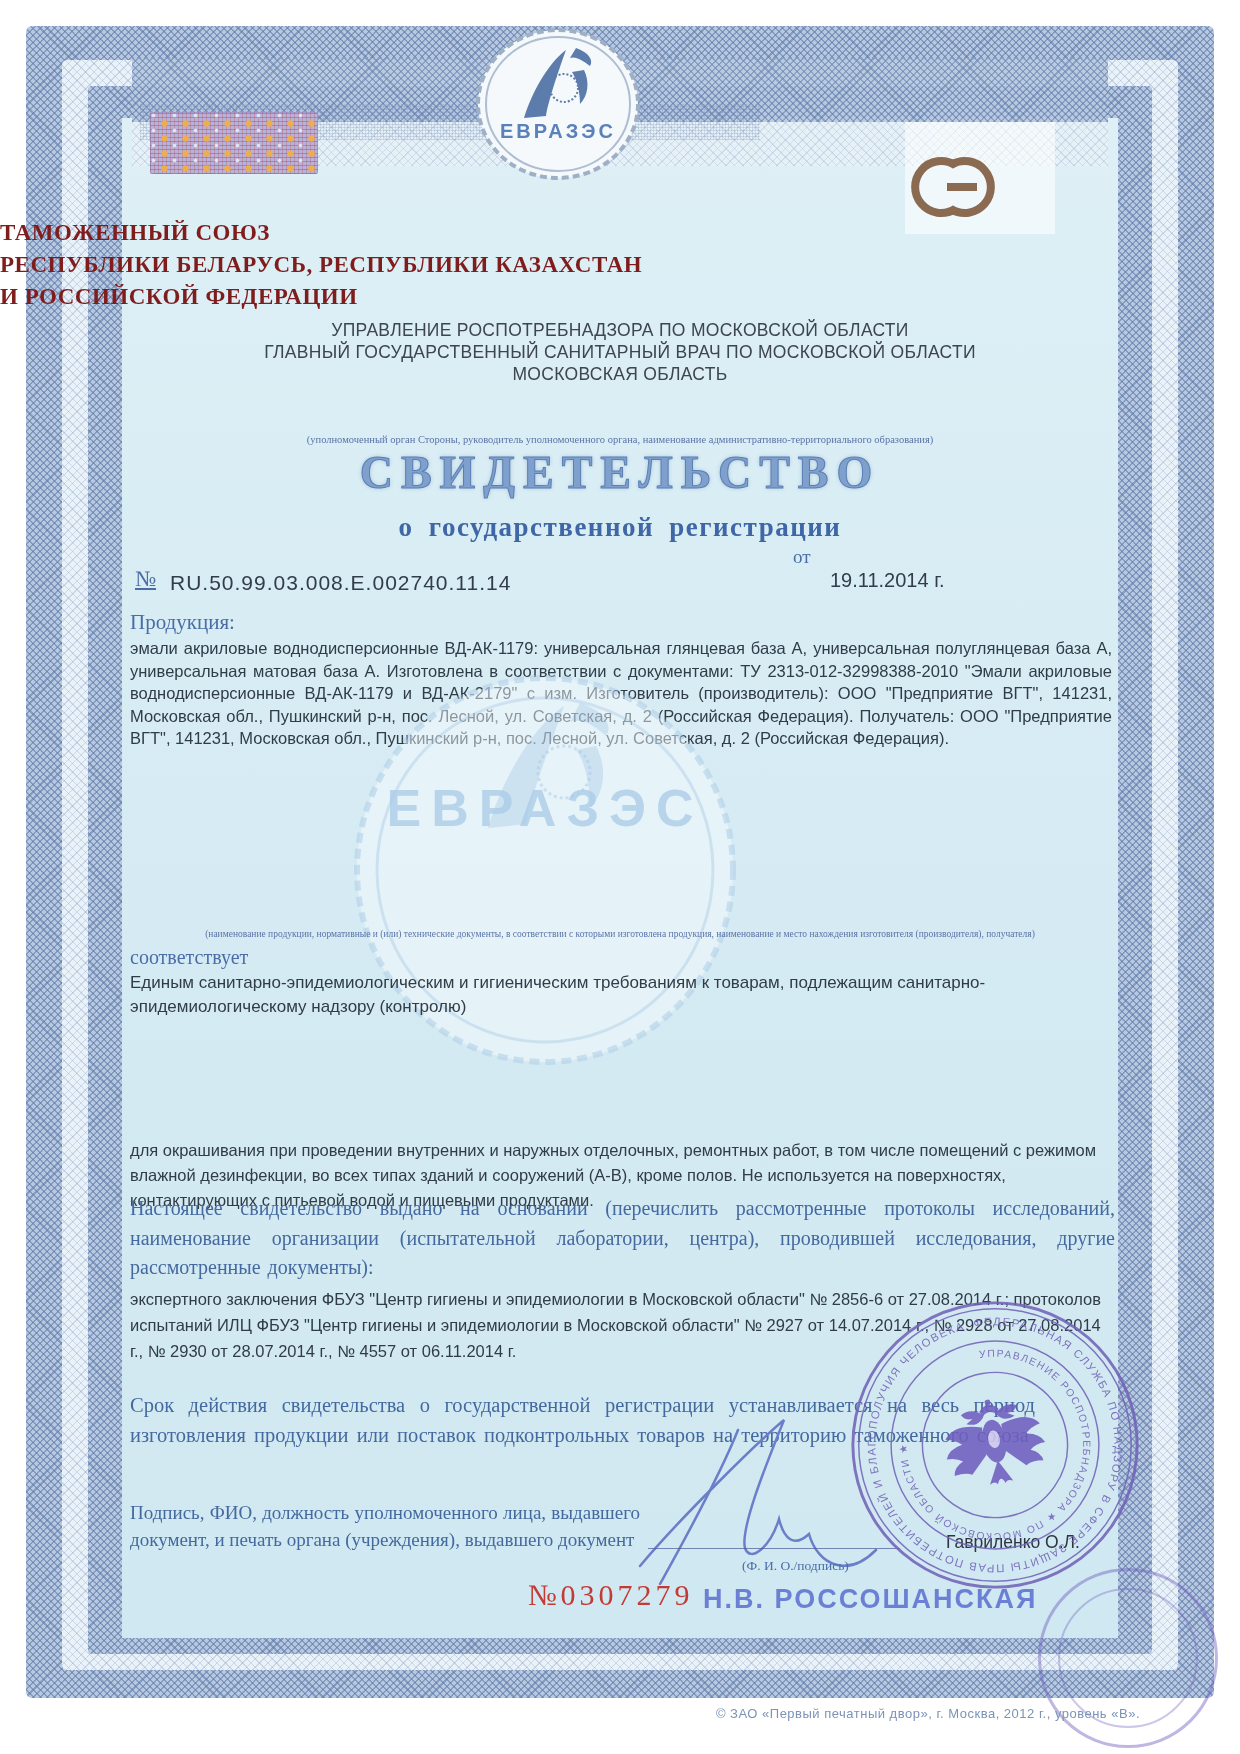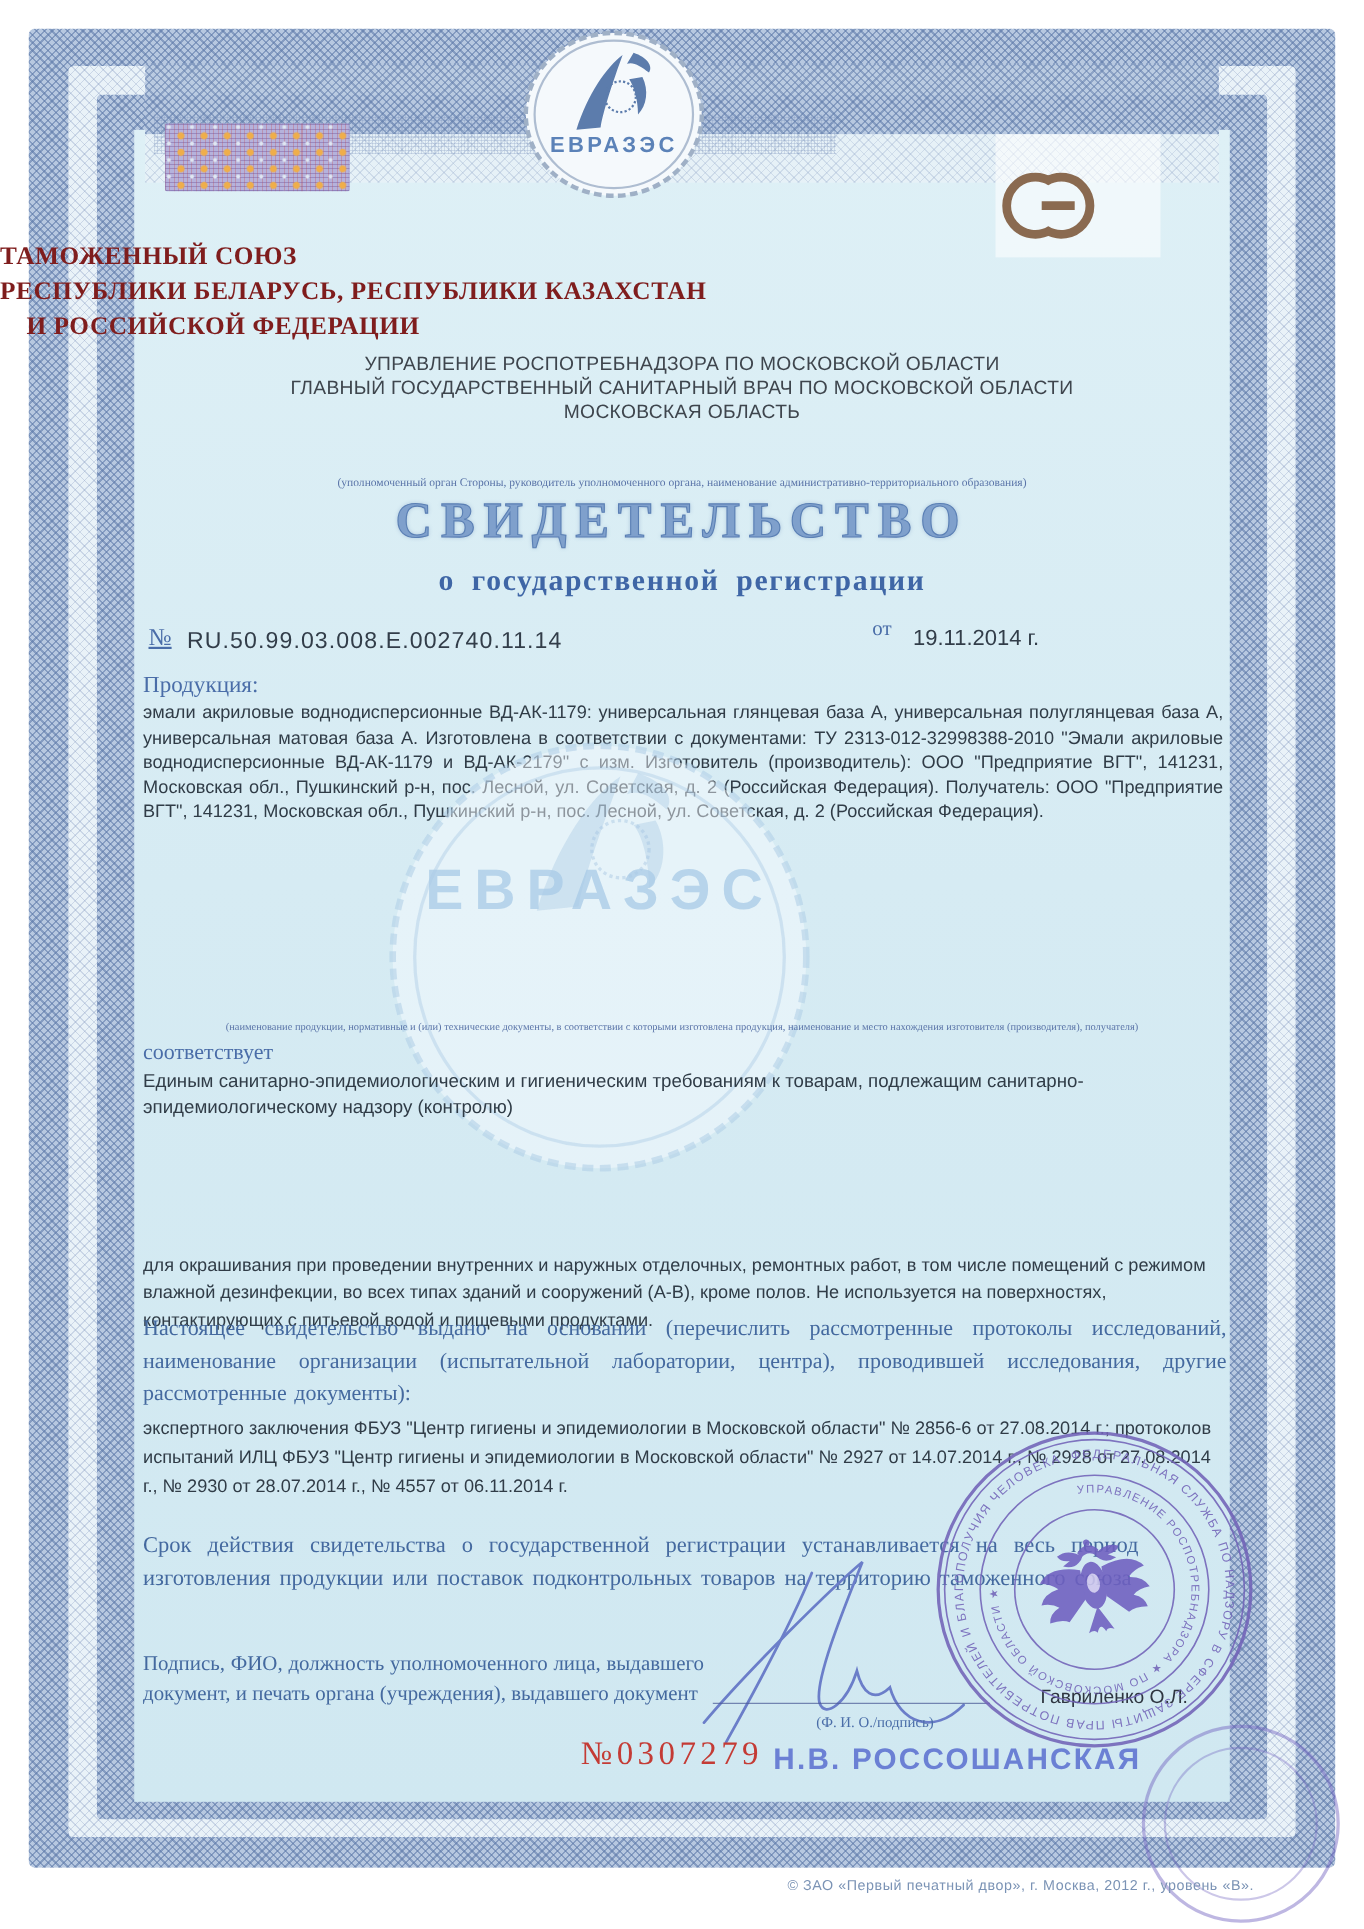--- a/index.html
+++ b/index.html
@@ -112,32 +112,32 @@
     <ellipse cx="86" cy="78" rx="80" ry="74" fill="none" stroke="#9fb0c6" stroke-width="4" stroke-dasharray="7 4"></ellipse>
     <ellipse cx="86" cy="78" rx="72" ry="67" fill="none" stroke="#aebdd1" stroke-width="2"></ellipse>
     <path d="M52,92 C62,60 80,34 94,24 C86,46 76,76 74,90 Z" fill="#5c7cac"></path>
     <path d="M104,22 C116,26 122,34 118,40 C110,34 104,30 98,32 Z M112,44 C118,56 116,70 108,78 C108,64 104,52 100,46 Z" fill="#5c7cac"></path>
     <circle cx="92" cy="62" r="14" fill="none" stroke="#5c7cac" stroke-width="2" stroke-dasharray="2 2"></circle>
     <text x="86" y="112" text-anchor="middle" font-family="Liberation Sans, sans-serif" font-weight="bold" font-size="20" letter-spacing="3" fill="#5b82b8">ЕВРАЗЭС</text>
   </svg>
 
   <div class="abs h-serif" style="top:220px;font-size:23px;">ТАМОЖЕННЫЙ СОЮЗ</div>
   <div class="abs h-serif" style="top:252px;font-size:23px;">РЕСПУБЛИКИ БЕЛАРУСЬ, РЕСПУБЛИКИ КАЗАХСТАН</div>
-  <div class="abs h-serif" style="top:284px;font-size:23px;padding-left:24px;">И РОССИЙСКОЙ ФЕДЕРАЦИИ</div>
+  <div class="abs h-serif" style="top:284px;font-size:23px;">И РОССИЙСКОЙ ФЕДЕРАЦИИ</div>
   <div class="abs h-sans" style="top:320px;font-size:17.5px;">УПРАВЛЕНИЕ РОСПОТРЕБНАДЗОРА ПО МОСКОВСКОЙ ОБЛАСТИ</div>
   <div class="abs h-sans" style="top:364px;font-size:17.5px;">МОСКОВСКАЯ ОБЛАСТЬ</div>
   <div class="abs h-sans" style="top:342px;font-size:17.5px;">ГЛАВНЫЙ ГОСУДАРСТВЕННЫЙ САНИТАРНЫЙ ВРАЧ ПО МОСКОВСКОЙ ОБЛАСТИ</div>
   <div class="abs small-note" style="top:419px;font-size:10.5px;margin-top:15px;">(уполномоченный орган Стороны, руководитель уполномоченного органа, наименование административно-территориального образования)</div>
 
   <div class="abs title-main">СВИДЕТЕЛЬСТВО</div>
   <div class="abs title-sub">о государственной регистрации</div>
 
   <div class="abs serif-label" style="left:135px;top:566px;font-size:22px;text-decoration:underline;">№</div>
   <div class="abs sans-body" style="left:170px;top:571px;font-size:21px;letter-spacing:1px;color:#323d49;">RU.50.99.03.008.E.002740.11.14</div>
-  <div class="abs serif-label" style="left:793px;top:561px;font-size:19px;">от</div>
+  <div class="abs serif-label" style="left:793px;top:546px;font-size:19px;">от</div>
   <div class="abs sans-body" style="left:830px;top:569px;font-size:20px;color:#323d49;">19.11.2014 г.</div>
 
   <div class="abs serif-label" style="left:130px;top:610px;font-size:21px;">Продукция:</div>
   <div class="abs sans-body" style="left:130px;top:637px;width:982px;font-size:16.5px;line-height:22.5px;text-align:justify;">эмали акриловые воднодисперсионные ВД-АК-1179: универсальная глянцевая база А, универсальная полуглянцевая база А, универсальная матовая база А. Изготовлена в соответствии с документами: ТУ 2313-012-32998388-2010 "Эмали акриловые воднодисперсионные ВД-АК-1179 и ВД-АК-2179" с изм. Изготовитель (производитель): ООО "Предприятие ВГТ", 141231, Московская обл., Пушкинский р-н, пос. Лесной, ул. Советская, д. 2 (Российская Федерация). Получатель: ООО "Предприятие ВГТ", 141231, Московская обл., Пушкинский р-н, пос. Лесной, ул. Советская, д. 2 (Российская Федерация).</div>
 
   <svg class="abs watermark" style="left:338px;top:668px;" width="414" height="404" viewBox="0 0 414 404">
     <ellipse cx="207" cy="202" rx="188" ry="192" fill="rgba(248,252,255,.55)"></ellipse>
     <ellipse cx="207" cy="202" rx="188" ry="192" fill="none" stroke="rgba(168,200,228,.55)" stroke-width="6" stroke-dasharray="10 6"></ellipse>
     <ellipse cx="207" cy="202" rx="168" ry="172" fill="none" stroke="rgba(168,200,228,.45)" stroke-width="3"></ellipse>
     <path d="M150,160 C168,100 200,55 226,38 C212,78 192,130 188,156 Z" fill="rgba(150,185,220,.35)"></path>

